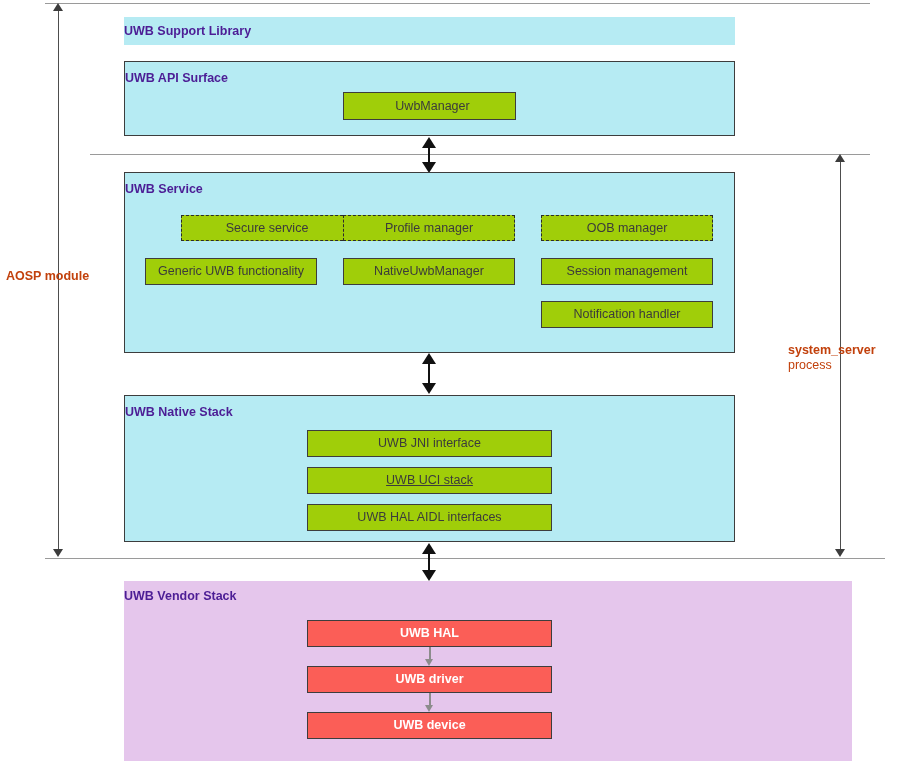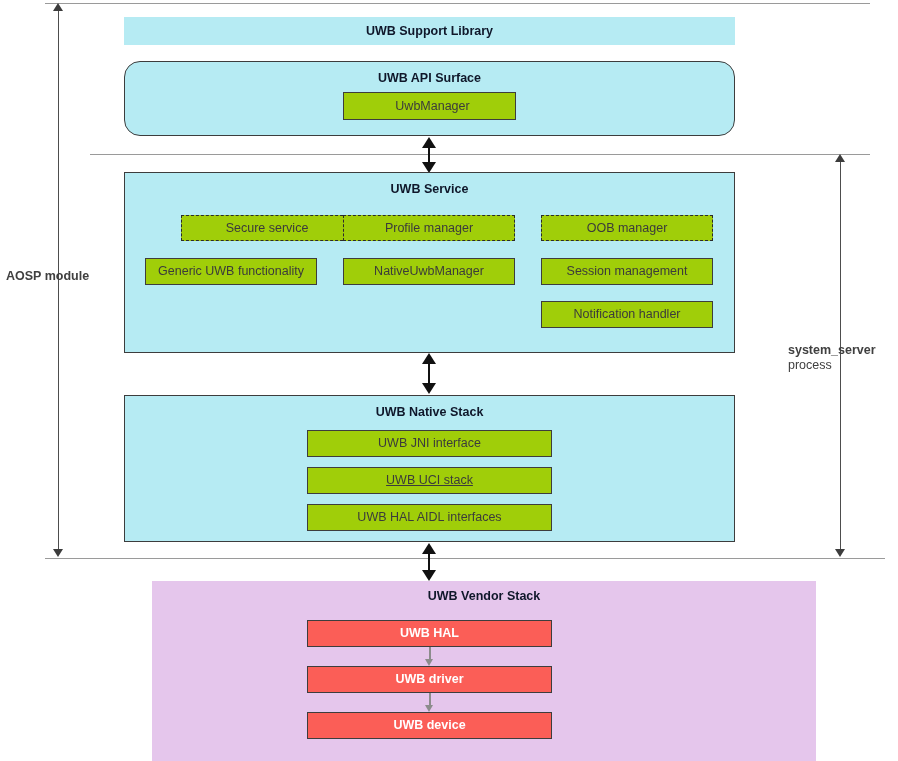--- a/index.html
+++ b/index.html
@@ -39,21 +39,21 @@
     border-left: 5px solid transparent;
     border-right: 5px solid transparent;
   }
   .arrowhead.up   { border-bottom: 8px solid #3c3c3c; }
   .arrowhead.down { border-top: 8px solid #3c3c3c; }
 
   
   .side-label {
     position: absolute;
     font-size: 12.5px;
-    color: #404040;
+    color: #c2410c;
     line-height: 15px;
   }
   .side-label .bold { font-weight: bold; display: block; }
   .side-label .norm { font-weight: normal; display: block; }
 
   
   .block {
     position: absolute;
     box-sizing: border-box;
   }
@@ -66,24 +66,24 @@
   }
   .block.purple {
     background: #e5c6ec;
     border: none;
   }
   .block-title {
     position: absolute;
     top: 9px;
     left: 0;
     right: 0;
-    text-align: center;
+    text-align: left;
     font-size: 12.5px;
     font-weight: bold;
-    color: #0f172a;
+    color: #4c1d95;
   }
 
   
   .item {
     position: absolute;
     box-sizing: border-box;
     display: flex;
     align-items: center;
     justify-content: center;
     font-size: 12.5px;
@@ -167,21 +167,21 @@
   <div class="arrowhead down" style="left:835px; top:549px;"></div>
   <div class="side-label" style="left:788px; top:343px; width:108px; text-align:left;">
     <span class="bold">system_server</span>
     <span class="norm">process</span>
   </div>
 
   <div class="block blue noborder" style="left:124px; top:17px; width:611px; height:28px;">
     <div class="block-title" style="top:7px;">UWB Support Library</div>
   </div>
 
-  <div class="block blue" style="left:124px; top:61px; width:611px; height:75px;border-radius:16px;">
+  <div class="block blue" style="left:124px; top:61px; width:611px; height:75px;">
     <div class="block-title">UWB API Surface</div>
   </div>
   <div class="item green" style="left:343px; top:92px; width:173px; height:28px;padding-left:6px;">
     <span>UwbManager</span>
   </div>
 
   <div class="conn" style="left:422px; top:137px; height:36px;">
     <div class="head up"></div>
     <div class="shaft" style="top:6px; height:24px;"></div>
     <div class="head down"></div>
@@ -233,21 +233,21 @@
   <div class="item green" style="left:307px; top:504px; width:245px; height:27px;">
     <span>UWB HAL AIDL interfaces</span>
   </div>
 
   <div class="conn" style="left:422px; top:543px; height:38px;">
     <div class="head up"></div>
     <div class="shaft" style="top:6px; height:26px;"></div>
     <div class="head down"></div>
   </div>
 
-  <div class="block purple" style="left:124px; top:581px; width:664px; height:180px;margin-left:28px;">
+  <div class="block purple" style="left:124px; top:581px; width:728px; height:180px;">
     <div class="block-title" style="top:8px;">UWB Vendor Stack</div>
   </div>
   <div class="item red" style="left:307px; top:620px; width:245px; height:27px;">
     <span>UWB HAL</span>
   </div>
   <div class="sconn" style="left:425px; top:647px; height:19px;">
     <div class="shaft" style="top:0; height:13px;"></div>
     <div class="head"></div>
   </div>
   <div class="item red" style="left:307px; top:666px; width:245px; height:27px;">

